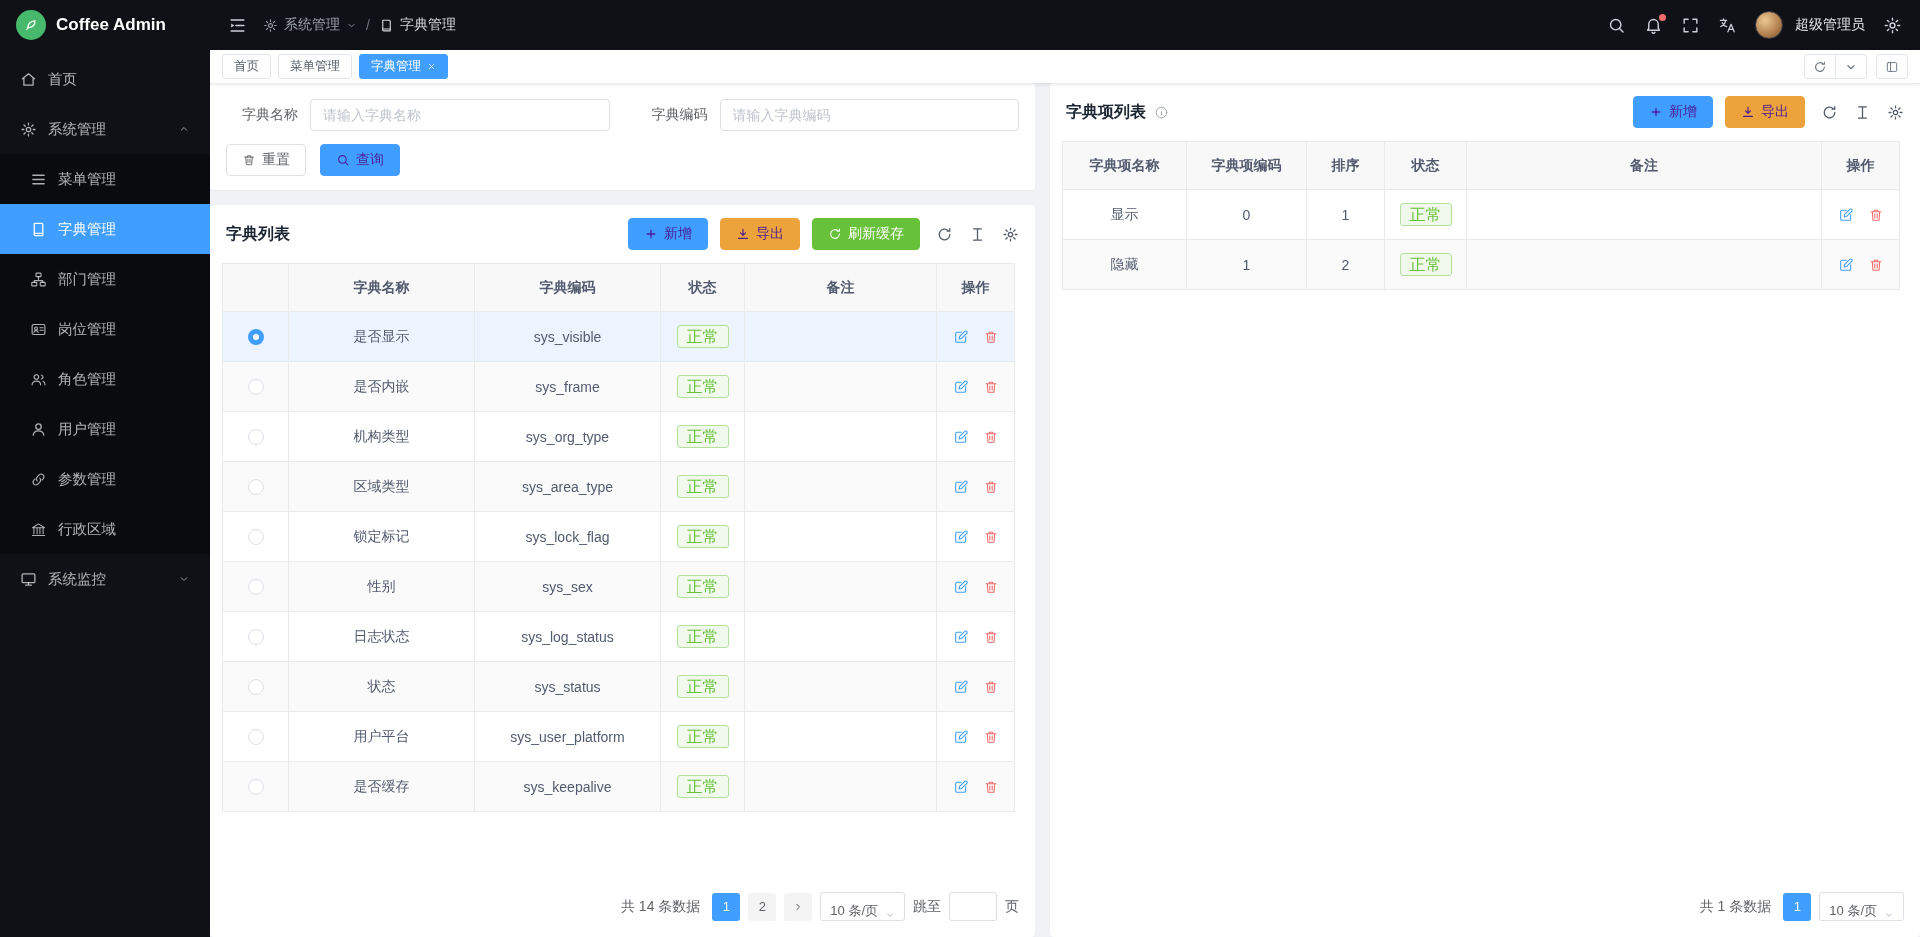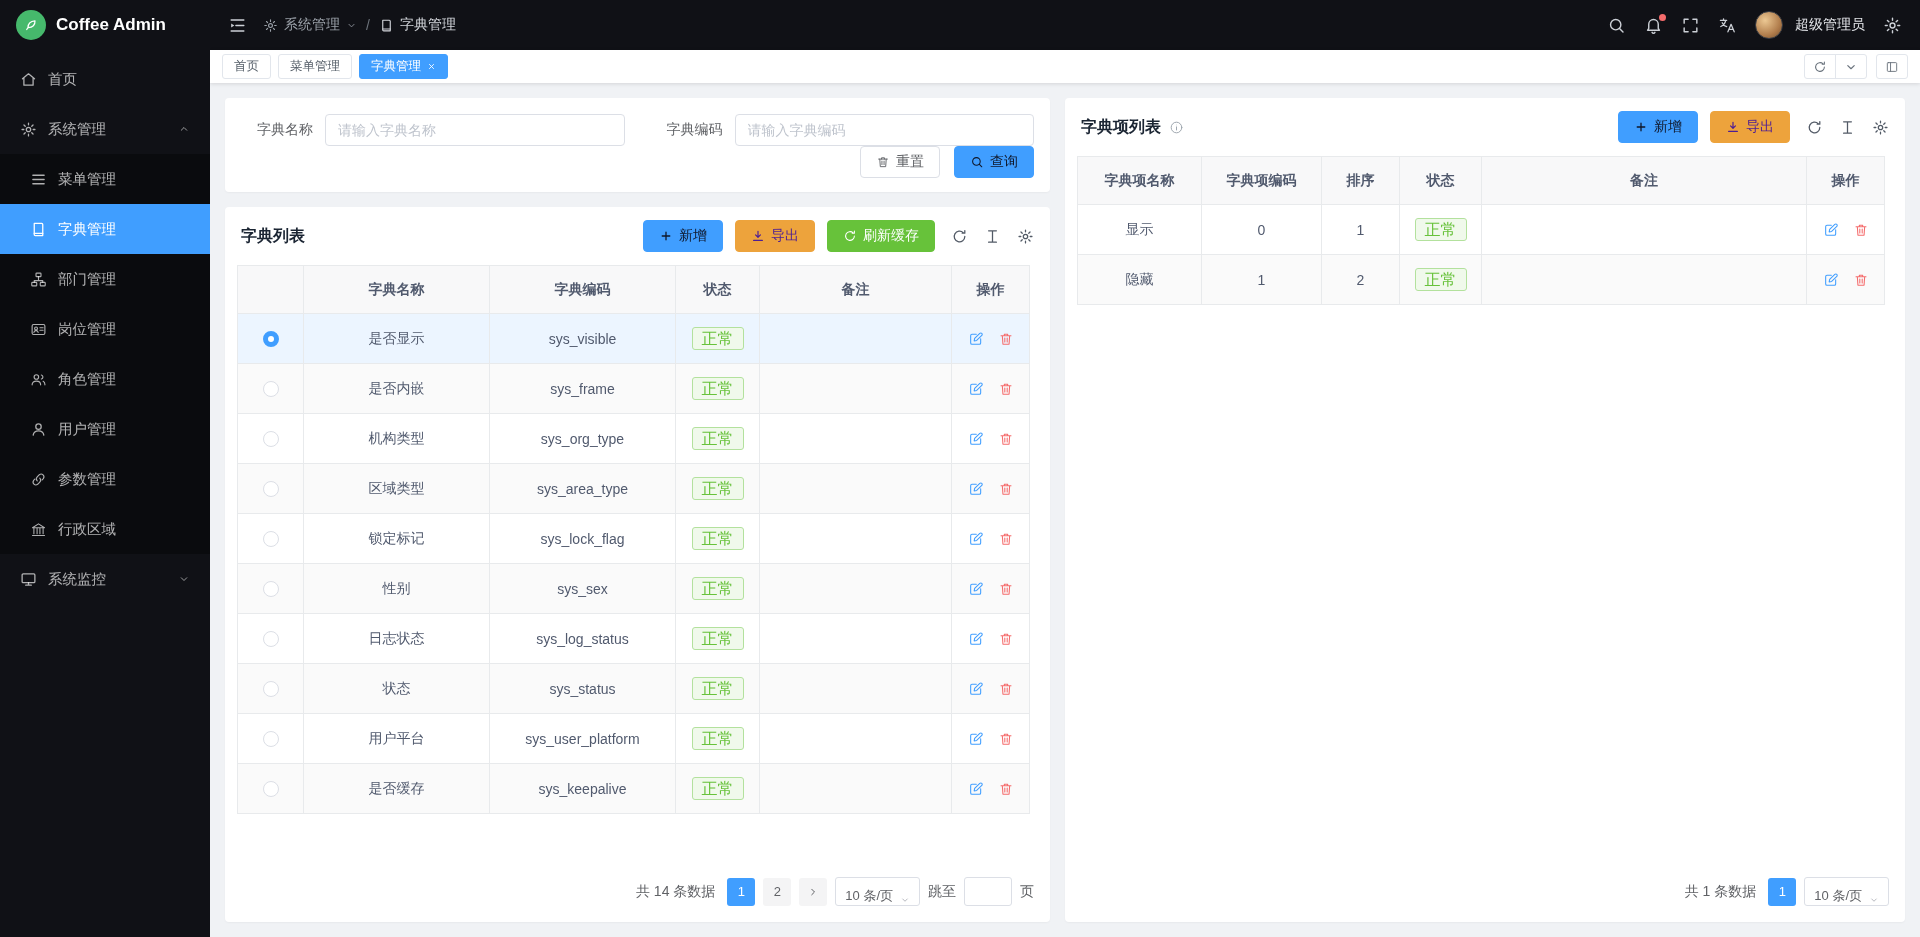--- a/index.html
+++ b/index.html
@@ -40,38 +40,38 @@
 .tab-list{display:flex;gap:7px}
 .tab{height:25px;display:flex;align-items:center;gap:6px;padding:0 11px;border:1px solid #e2e6ec;border-radius:3px;background:#fff;font-size:12.5px;color:#57606a;cursor:pointer}
 .tab.active{background:#409eff;border-color:#409eff;color:#fff}
 .tab .close{display:inline-flex;font-size:9px}
 .tabbar-right{margin-left:auto;display:flex;align-items:center;gap:9px}
 .tab-tool{height:25px;border:1px solid #e2e6ec;border-radius:3px;display:flex;align-items:center;background:#fff}
 .tab-tool>span{padding:0 8px;display:inline-flex;color:#6a737d;font-size:14px;cursor:pointer;height:100%;align-items:center}
 .tab-tool>span + span{border-left:1px solid #e2e6ec}
 
 
-.content{flex:1;background:#f0f2f5;padding:15px;display:flex;gap:15px;overflow:hidden}
+.content{flex:1;background:#f0f2f5;display:flex;gap:15px;overflow:hidden}
 .col-left{width:825px;flex-shrink:0;display:flex;flex-direction:column;gap:15px}
 .col-right{flex:1;display:flex;flex-direction:column}
 .card{background:#fff;border-radius:4px;box-shadow:0 1px 2px rgba(0,0,0,.04)}
 
 
 .search-card{padding:16px 16px 14px}
 .search-row{display:flex;align-items:center;gap:26px}
 .form-item{display:flex;align-items:center;flex:1}
 .form-label{width:72px;text-align:right;margin-right:12px;color:#606266;font-size:14px;flex-shrink:0}
 .form-input{flex:1;height:32px;border:1px solid #dcdfe6;border-radius:4px;padding:0 12px;font-size:14px;color:#606266;outline:none;background:#fff}
 .form-input::placeholder{color:#bfc4cd}
-.search-btn-row{display:flex;justify-content:flex-end;gap:14px;}
+.search-btn-row{display:flex;justify-content:flex-start;gap:14px;margin-top:13px}
 
 
 .btn{height:32px;display:inline-flex;align-items:center;gap:6px;padding:0 15px;border-radius:4px;border:1px solid #dcdfe6;background:#fff;color:#606266;font-size:14px;cursor:pointer;font-family:inherit}
 .b-icon{display:inline-flex;font-size:14px}
-.btn-primary{background:#409eff;border-color:#409eff;color:#0f172a}
+.btn-primary{background:#409eff;border-color:#409eff;color:#4c1d95}
 .btn-warning{background:#eda33c;border-color:#eda33c;color:#4c1d95}
 .btn-success{background:#67c23a;border-color:#67c23a;color:#fff}
 
 
 .table-card{flex:1;display:flex;flex-direction:column;overflow:hidden}
 .card-head{display:flex;align-items:center;padding:13px 16px;gap:8px}
 .card-title{font-size:16px;font-weight:bold;color:#1b2533}
 .info-ic{display:inline-flex;font-size:15px;color:#9aa2ab}
 .head-actions{margin-left:auto;display:flex;align-items:center;gap:12px}
 .tool-icon{display:inline-flex;font-size:17px;color:#525a66;cursor:pointer;margin-left:4px}

